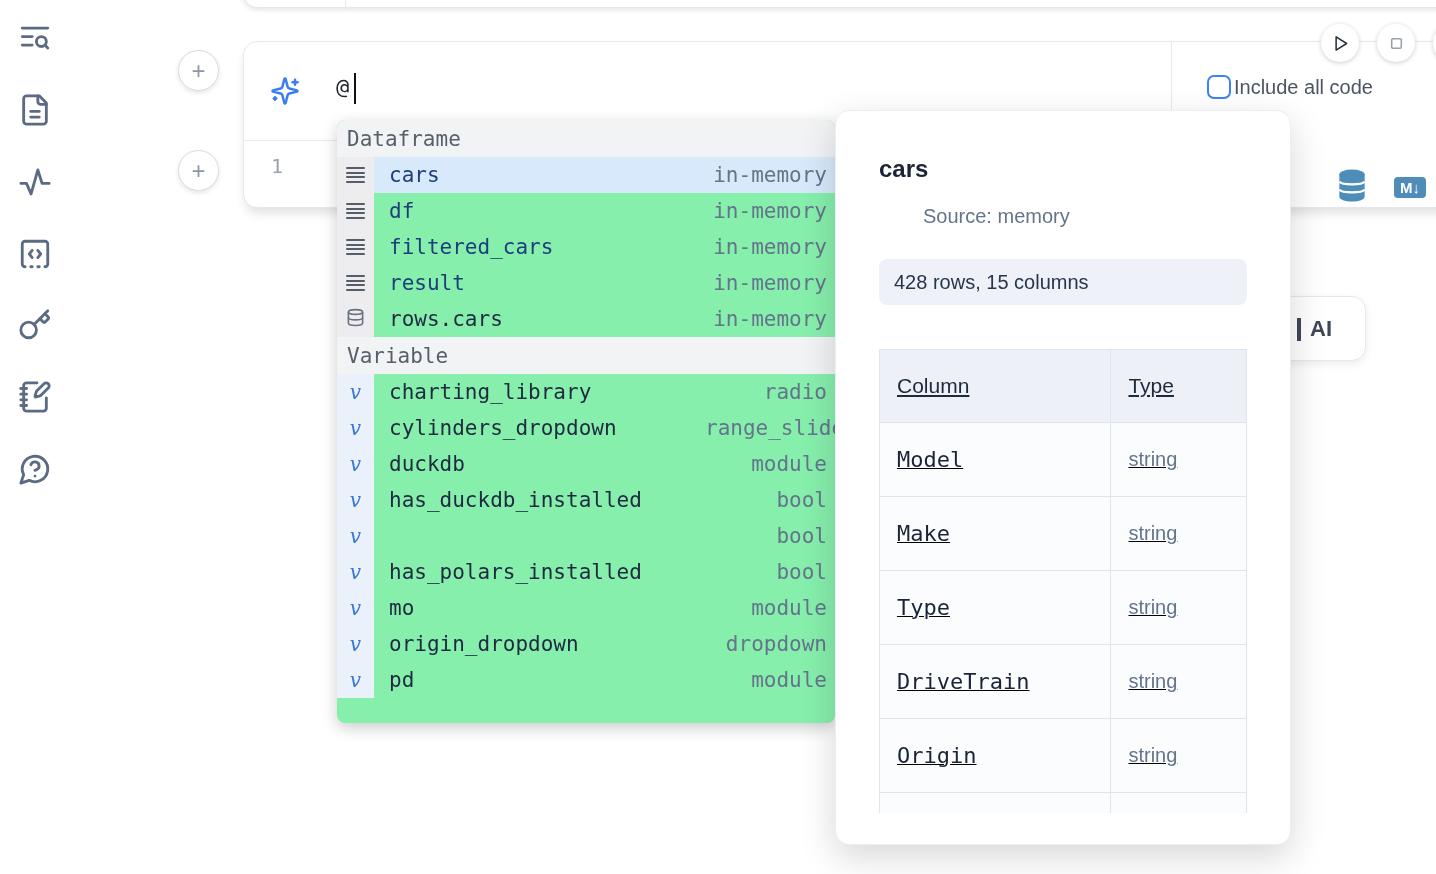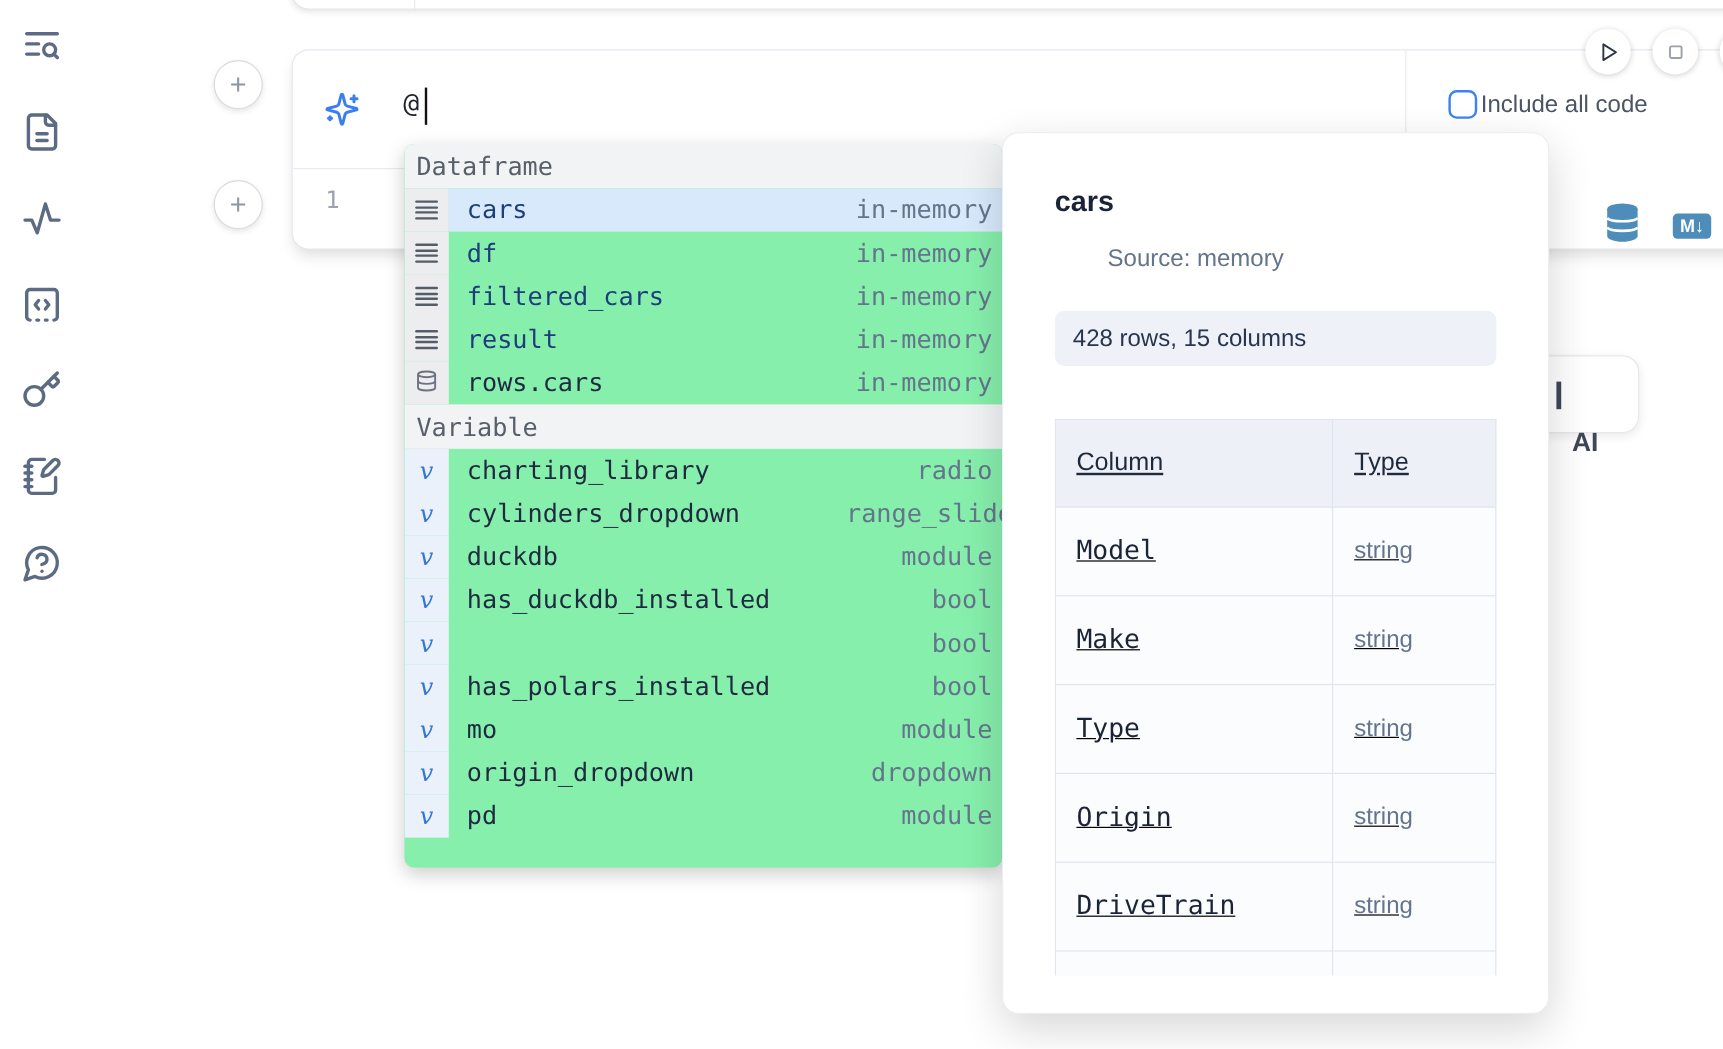--- a/index.html
+++ b/index.html
@@ -85,21 +85,21 @@
   .ptable td { height:74px; background:#fbfcfe; padding-left:17px; }
   .col-name { font-family:"DejaVu Sans Mono", monospace; font-size:22px; color:#1b2437; }
   .col-type { font-size:20px; color:#64748b; }
   .ptable .c1 { width:232px; } .ptable .c2 { width:136px; }
 
   
   .ai-btn { position:absolute; left:1262px; top:296px; width:104px; height:65px; background:#fff;
     border:1px solid #e6e8ee; border-radius:14px; box-shadow:0 3px 8px rgba(0,0,0,.08);
     z-index:4; }
   .ai-btn .frag { position:absolute; left:34px; top:21px; width:4px; height:23px; background:#3f4656; }
-  .ai-btn .lbl { position:absolute; left:47px; top:19px; font-size:22px; font-weight:bold; color:#3f4656;margin-top:40px; }
+  .ai-btn .lbl { position:absolute; left:47px; top:19px; font-size:22px; font-weight:bold; color:#3f4656; }
 </style>
 </head>
 <body>
 
 <div id="stage">
 
   <div class="side-icon" style="top:21px">
     <svg viewBox="0 0 24 24" fill="none" stroke="currentColor" stroke-width="2" stroke-linecap="round" stroke-linejoin="round">
         <path d="M21 5H3"></path>
         <path d="M10 11H3"></path>
@@ -394,28 +394,28 @@
         </tr>
         <tr>
           <td><span class="col-name">Make</span></td>
           <td><span class="col-type">string</span></td>
         </tr>
         <tr>
           <td><span class="col-name">Type</span></td>
           <td><span class="col-type">string</span></td>
         </tr>
         <tr>
+          <td><span class="col-name">DriveTrain</span></td>
+          <td><span class="col-type">string</span></td>
+        </tr>
+        <tr>
           <td><span class="col-name">Origin</span></td>
           <td><span class="col-type">string</span></td>
         </tr>
         <tr>
-          <td><span class="col-name">DriveTrain</span></td>
-          <td><span class="col-type">string</span></td>
-        </tr>
-        <tr>
           <td></td>
               <td></td>
         </tr>
       </tbody>
         </table>
     </div>
   </div>
 
 </div>
 

